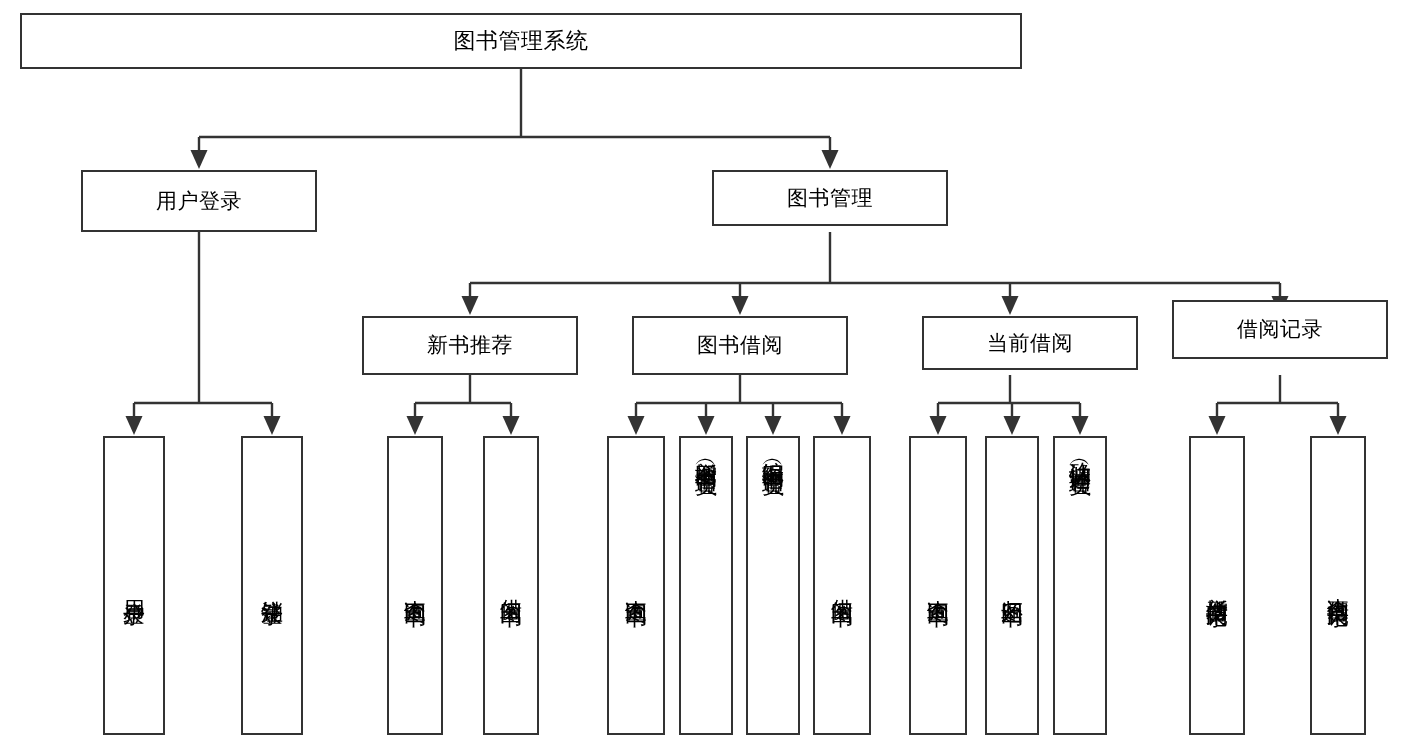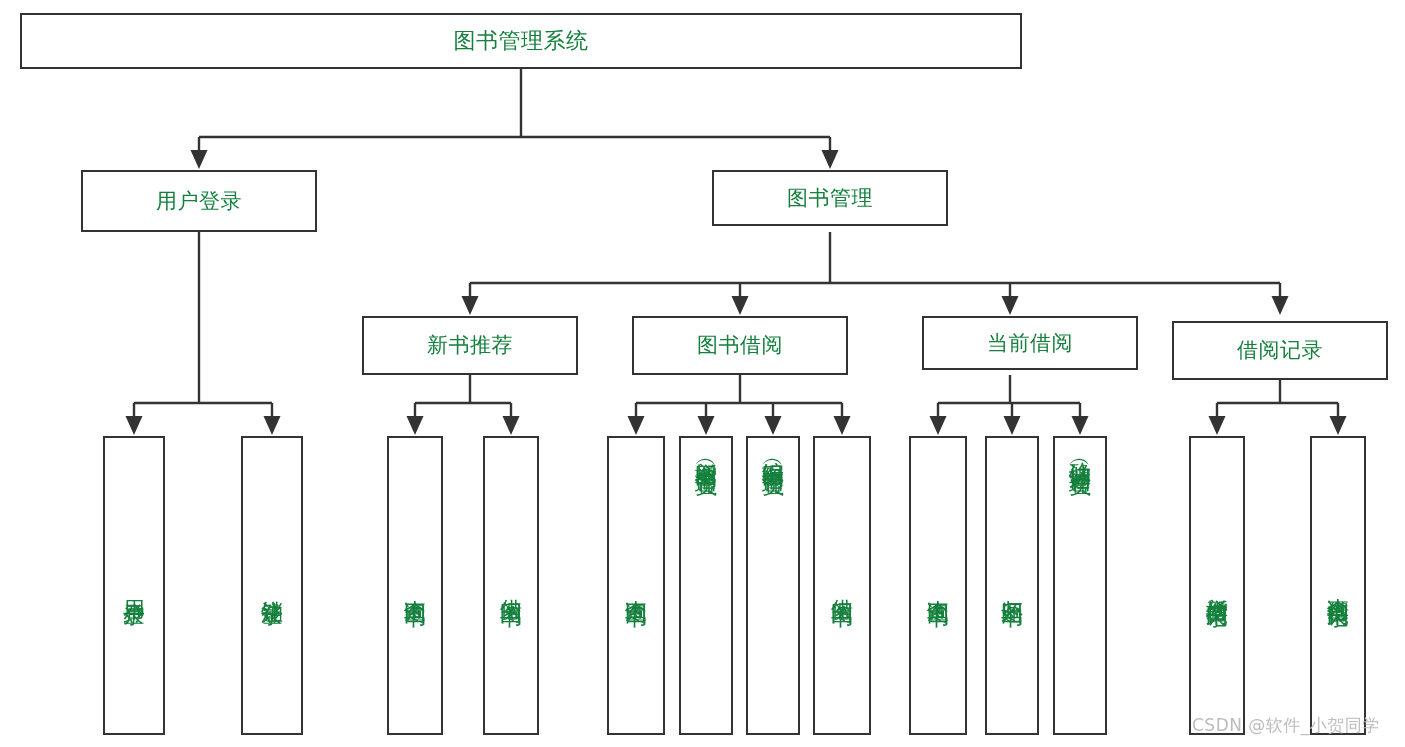--- a/index.html
+++ b/index.html
@@ -27,21 +27,21 @@
     pointer-events: none;
   }
   .node {
     position: absolute;
     box-sizing: border-box;
     background: #ffffff;
     border: 2.5px solid #333333;
     display: flex;
     align-items: center;
     justify-content: center;
-    color: #15803d;
+    color: #000000;
     text-align: center;
   }
   .node .label {
     display: block;
     line-height: 1.18;
     letter-spacing: 0.5px;
   }
   
   .node.horiz .label {
     writing-mode: horizontal-tb;
@@ -129,21 +129,21 @@
       </div>
       <div class="node horiz" style="left: 362px; top: 316px; width: 216px; height: 59px; text-align: center;">
         <span class="label">新书推荐</span>
       </div>
       <div class="node horiz" style="left: 632px; top: 316px; width: 216px; height: 59px;">
         <span class="label">图书借阅</span>
       </div>
       <div class="node horiz" style="left: 922px; top: 316px; width: 216px; height: 54px;">
         <span class="label">当前借阅</span>
       </div>
-      <div class="node horiz" style="left: 1172px; top: 321px; width: 216px; height: 59px;">
+      <div class="node horiz" style="left: 1172px; top: 300px; width: 216px; height: 59px;">
         <span class="label">借阅记录</span>
       </div>
       <div class="node vert mid" style="left: 103px; top: 436px; width: 62px; height: 299px;">
         <span class="label">用户登录</span>
       </div>
       <div class="node vert mid" style="left: 241px; top: 436px; width: 62px; height: 299px;">
         <span class="label">注销登录</span>
       </div>
       <div class="node vert mid" style="left: 387px; top: 436px; width: 56px; height: 299px;">
         <span class="label">查询图书</span>
@@ -173,15 +173,14 @@
         <span class="label">确认归还（管理员）</span>
       </div>
       <div class="node vert mid" style="left: 1189px; top: 436px; width: 56px; height: 299px;">
         <span class="label">新增借阅记录</span>
       </div>
       <div class="node vert mid" style="left: 1310px; top: 436px; width: 56px; height: 299px;">
         <span class="label">查询借阅记录</span>
       </div>
     </div>
 
-  <div class="watermark" style="left:1192px; top:714px;">CSDN @软件_小贺同学</div>
 
 </div>
 
 </body></html>

